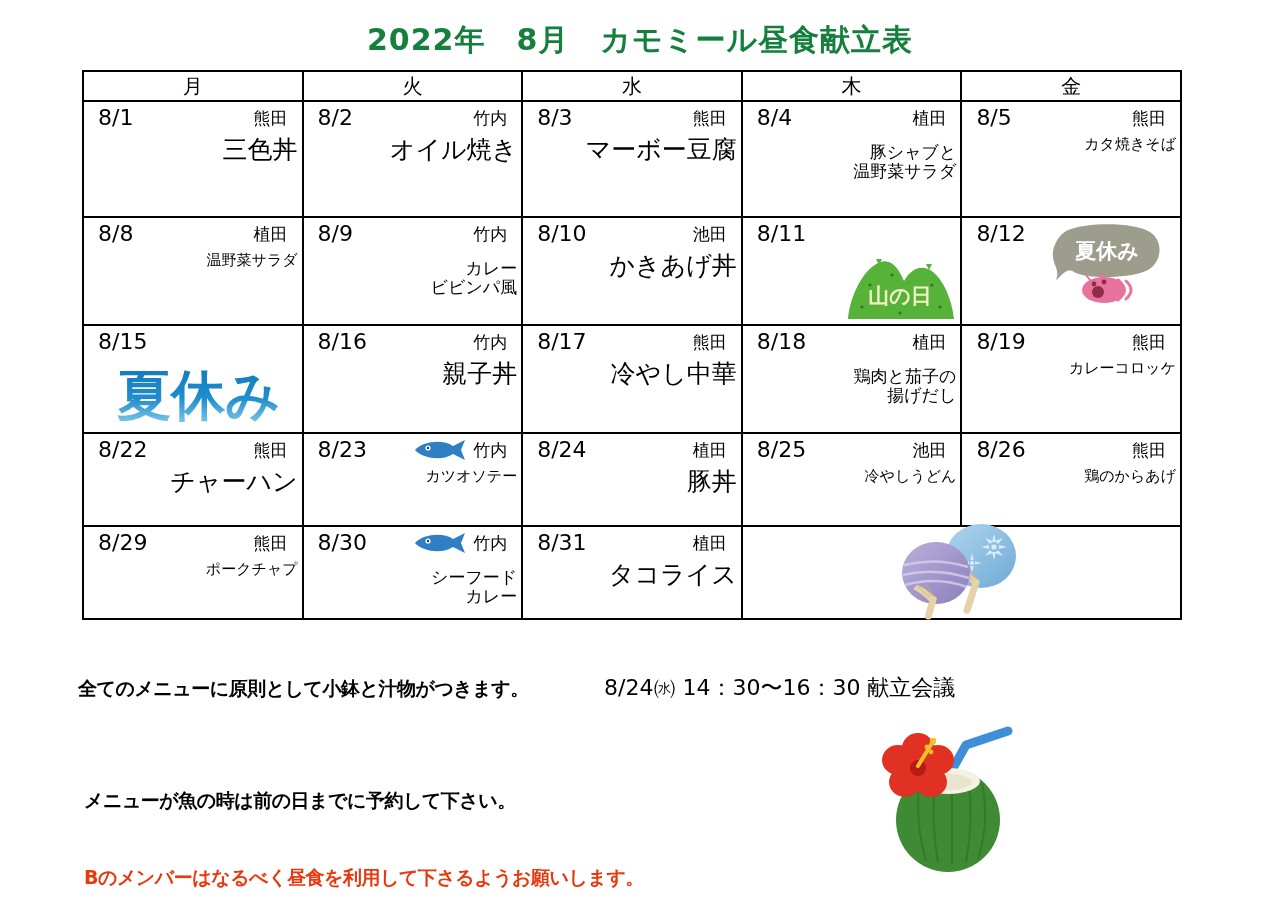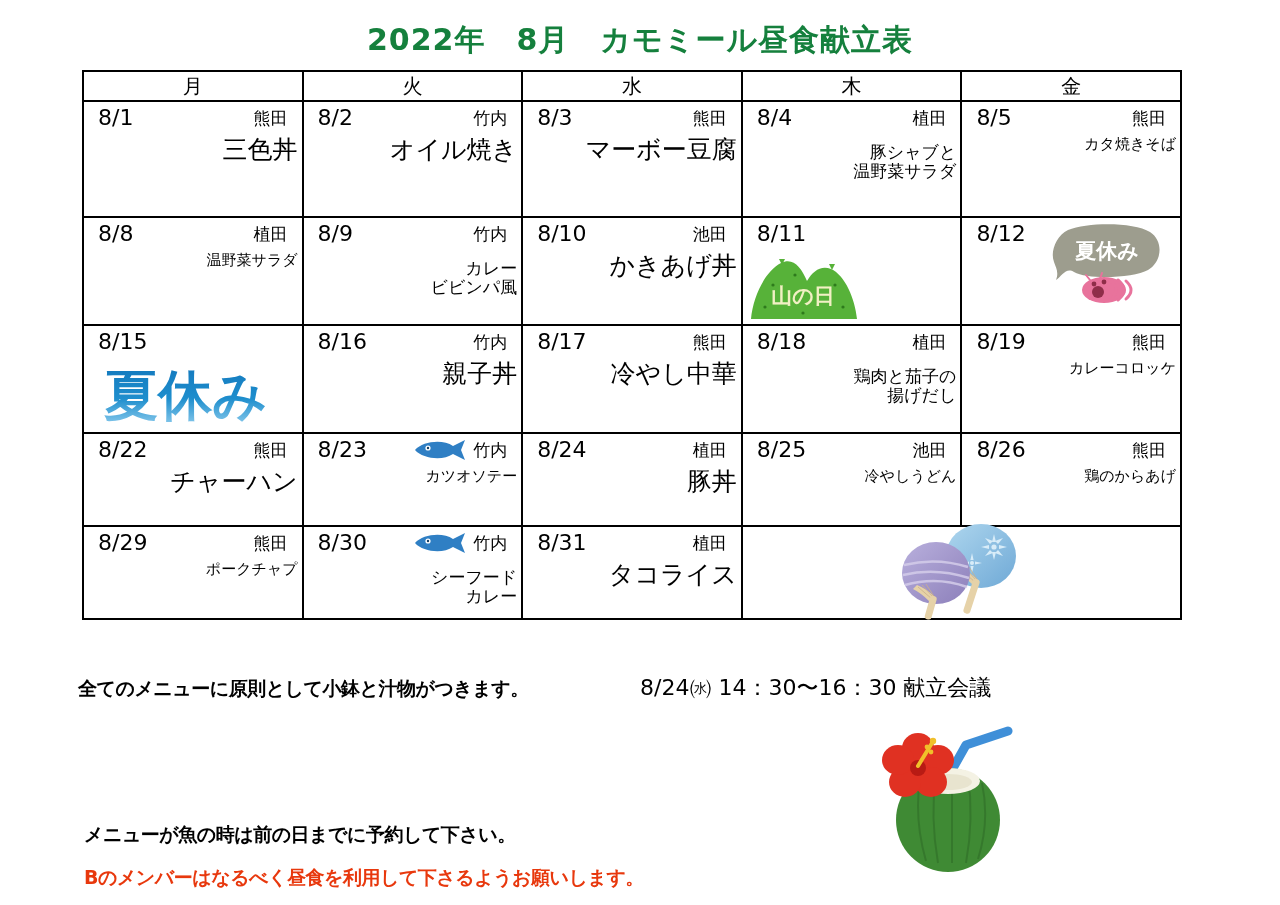--- a/index.html
+++ b/index.html
@@ -98,21 +98,21 @@
     line-height: 1.1;
     padding-top: 2px;
     margin-top: 9px;
   }
   .cell-menu.small {
     font-size: 15px;
   }
   .graphic-wrap {
     display: flex;
     align-items: center;
-    justify-content: flex-start;
+    justify-content: flex-end;
     height: 76px;
   }
   .graphic-wrap.right {
     justify-content: flex-end;
     padding-right: 14px;
     margin-top: -26px;
     height: 84px;
   }
   .empty-span {
     position: relative;
@@ -131,38 +131,37 @@
     white-space: pre;
   }
   .note-1 {
     left: 78px;
     top: 676px;
     font-size: 19px;
     letter-spacing: -0.5px;
   }
   .note-meeting {
     position: absolute;
-    left: 640px;
+    left: 604px;
     top: 673px;
     font-size: 22px;
     white-space: pre;
     font-weight: normal;
   }
   .note-2 {
     left: 84px;
     top: 732px;
     font-size: 19px;
     line-height: 1.45;
     letter-spacing: -0.5px;
   }
   .note-2 .line {
     display: flex;
     align-items: center;
     white-space: pre;
-    margin-top: 34px;
   }
   .note-red {
     left: 84px;
     top: 806px;
     font-size: 19px;
     line-height: 1.5;
     color: #e8380d;
     letter-spacing: -0.5px;
   }
 

